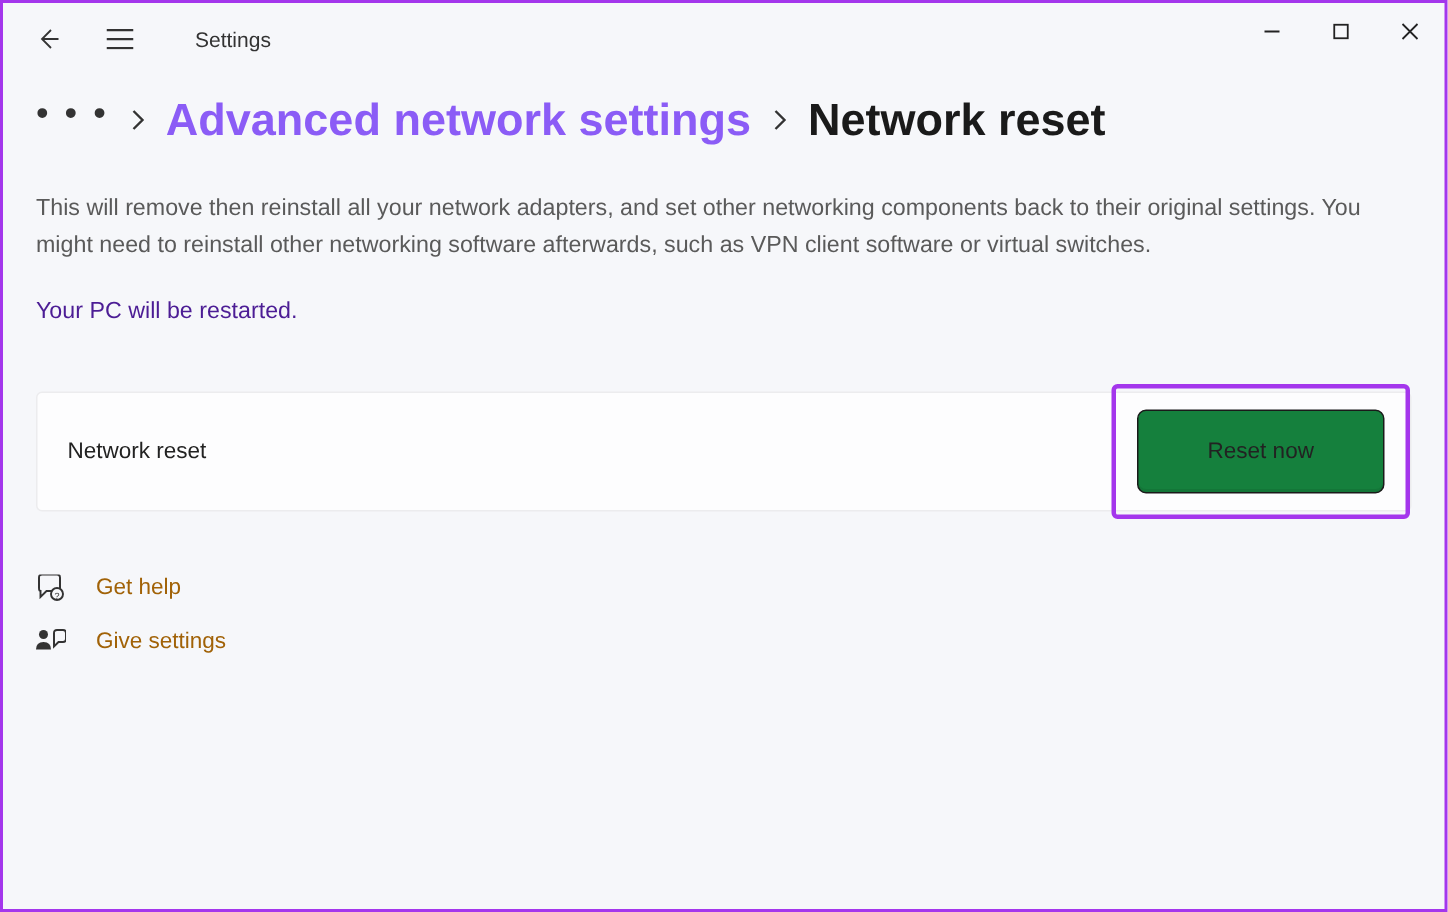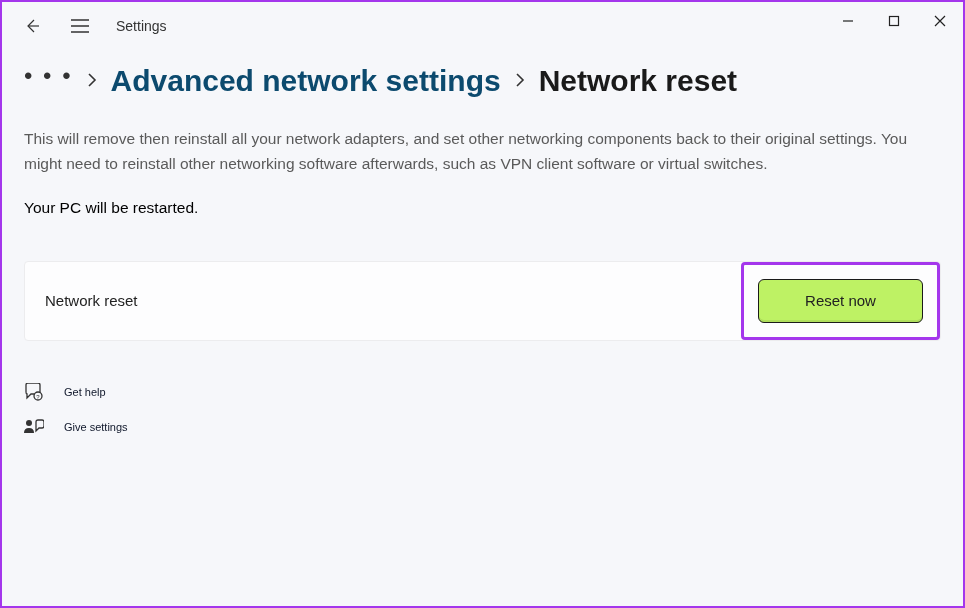--- a/index.html
+++ b/index.html
@@ -32,21 +32,21 @@
     .hamburger {
       width: 40px;
       height: 40px;
       display: flex;
       align-items: center;
       justify-content: center;
       cursor: pointer;
       margin-left: 8px;
     }
     .app-title {
-      margin-left: 16px;
+      margin-left: 30px;
       font-size: 14px;
       color: #333;
     }
     .window-controls {
       position: absolute;
       top: 0;
       right: 0;
       display: flex;
     }
     .wc-btn {
@@ -69,21 +69,21 @@
       letter-spacing: 2px;
       padding-bottom: 10px;
       cursor: pointer;
     }
     .bc-chevron {
       font-size: 18px;
       color: #333;
     }
     .bc-link {
       font-size: 30px;
-      color: #0c4a6e;
+      color: #8b5cf6;
       cursor: pointer;
       font-weight: 600;
     }
     .bc-current {
       font-size: 30px;
       color: #1a1a1a;
       font-weight: 600;
     }
     .content {
       padding: 0 22px;
@@ -91,21 +91,21 @@
     .description {
       font-size: 15.5px;
       color: #5a5a5a;
       line-height: 1.6;
       max-width: 910px;
       margin-top: 11px;
     }
     .restart-note {
       margin-top: 22px;
       font-size: 15.5px;
-      color: #000000;
+      color: #4c1d95;
     }
     .reset-row {
       margin-top: 44px;
       background: #fdfdfe;
       border: 1px solid #ececee;
       border-radius: 4px;
       height: 80px;
       display: flex;
       align-items: center;
       justify-content: space-between;
@@ -117,22 +117,22 @@
     }
     .reset-button-wrap {
       position: relative;
       padding: 14px;
       border: 3px solid #a436ec;
       border-radius: 4px;
       margin-right: -20px;
     }
     .reset-button {
       width: 165px;
-      height: 44px;
-      background: #bef264;
+      height: 56px;
+      background: #15803d;
       border: 1.5px solid #1a1a1a;
       border-radius: 6px;
       font-size: 15px;
       color: #222;
       cursor: pointer;
       box-shadow: inset 0 -2px 0 rgba(0,0,0,0.08);
     }
     .help-links {
       margin-top: 42px;
       padding-left: 0;
@@ -143,22 +143,22 @@
       gap: 20px;
       margin-bottom: 18px;
     }
     .help-icon {
       width: 20px;
       display: flex;
       justify-content: center;
       color: #333;
     }
     .help-text {
-      color: #0f172a;
-      font-size: 11px;
+      color: #a16207;
+      font-size: 15px;
       cursor: pointer;
     }
   </style>
 </head>
 <body>
 
 <div class="titlebar">
   <div class="back-btn">
     <svg width="16" height="16" viewBox="0 0 16 16">
         <path d="M10 2 L4 8 L10 14" stroke="#333" stroke-width="1.2" fill="none"></path>

